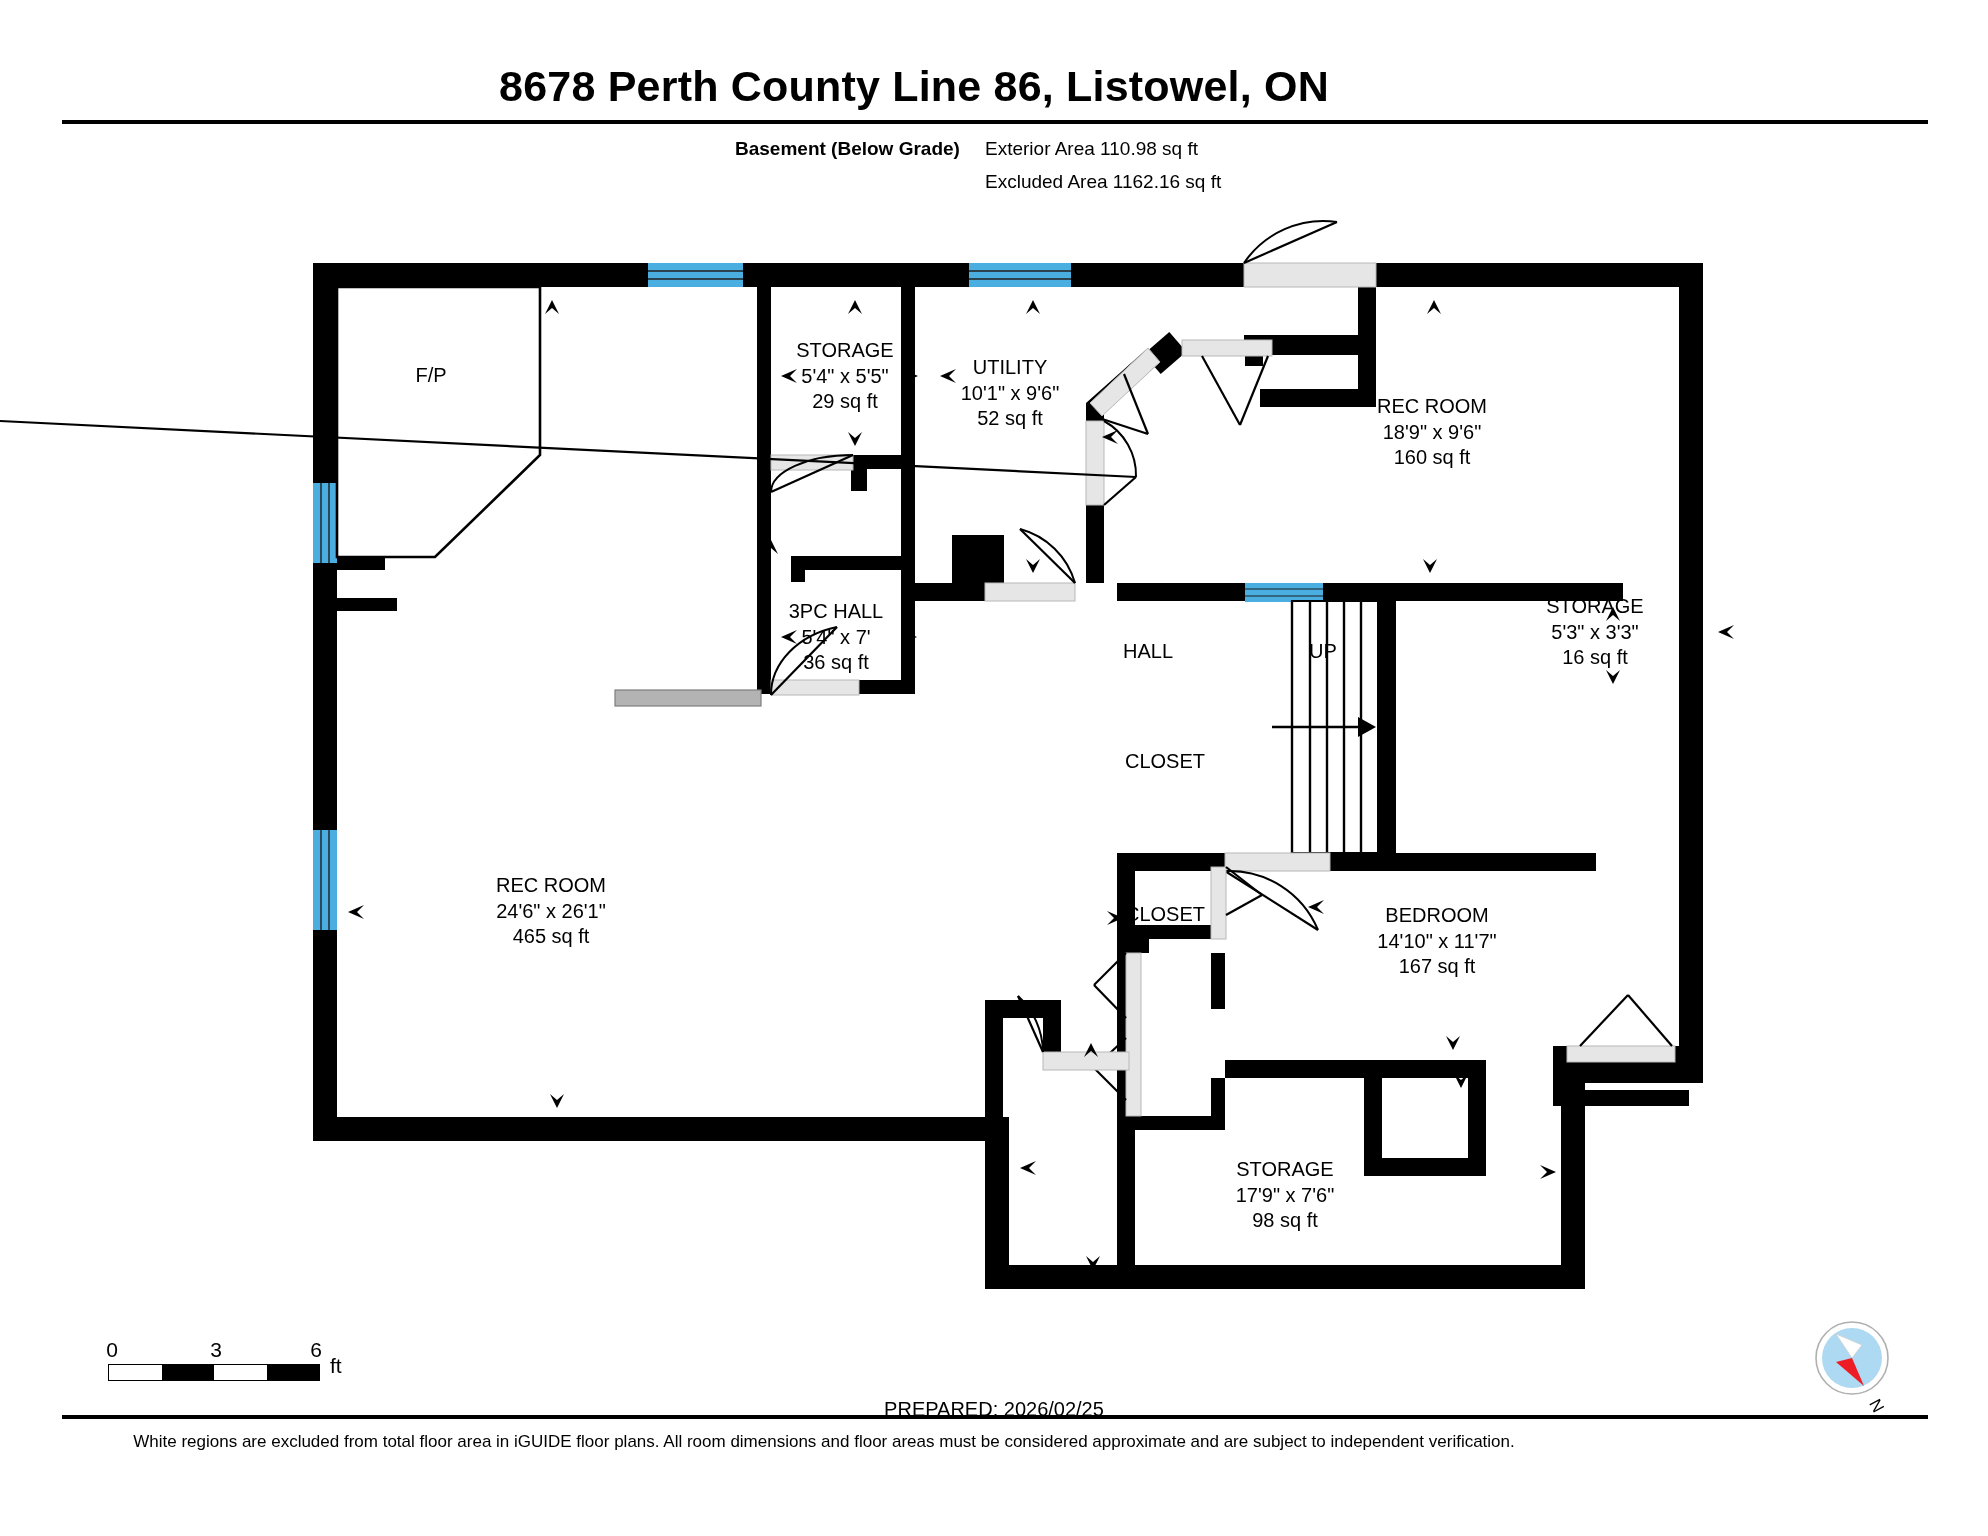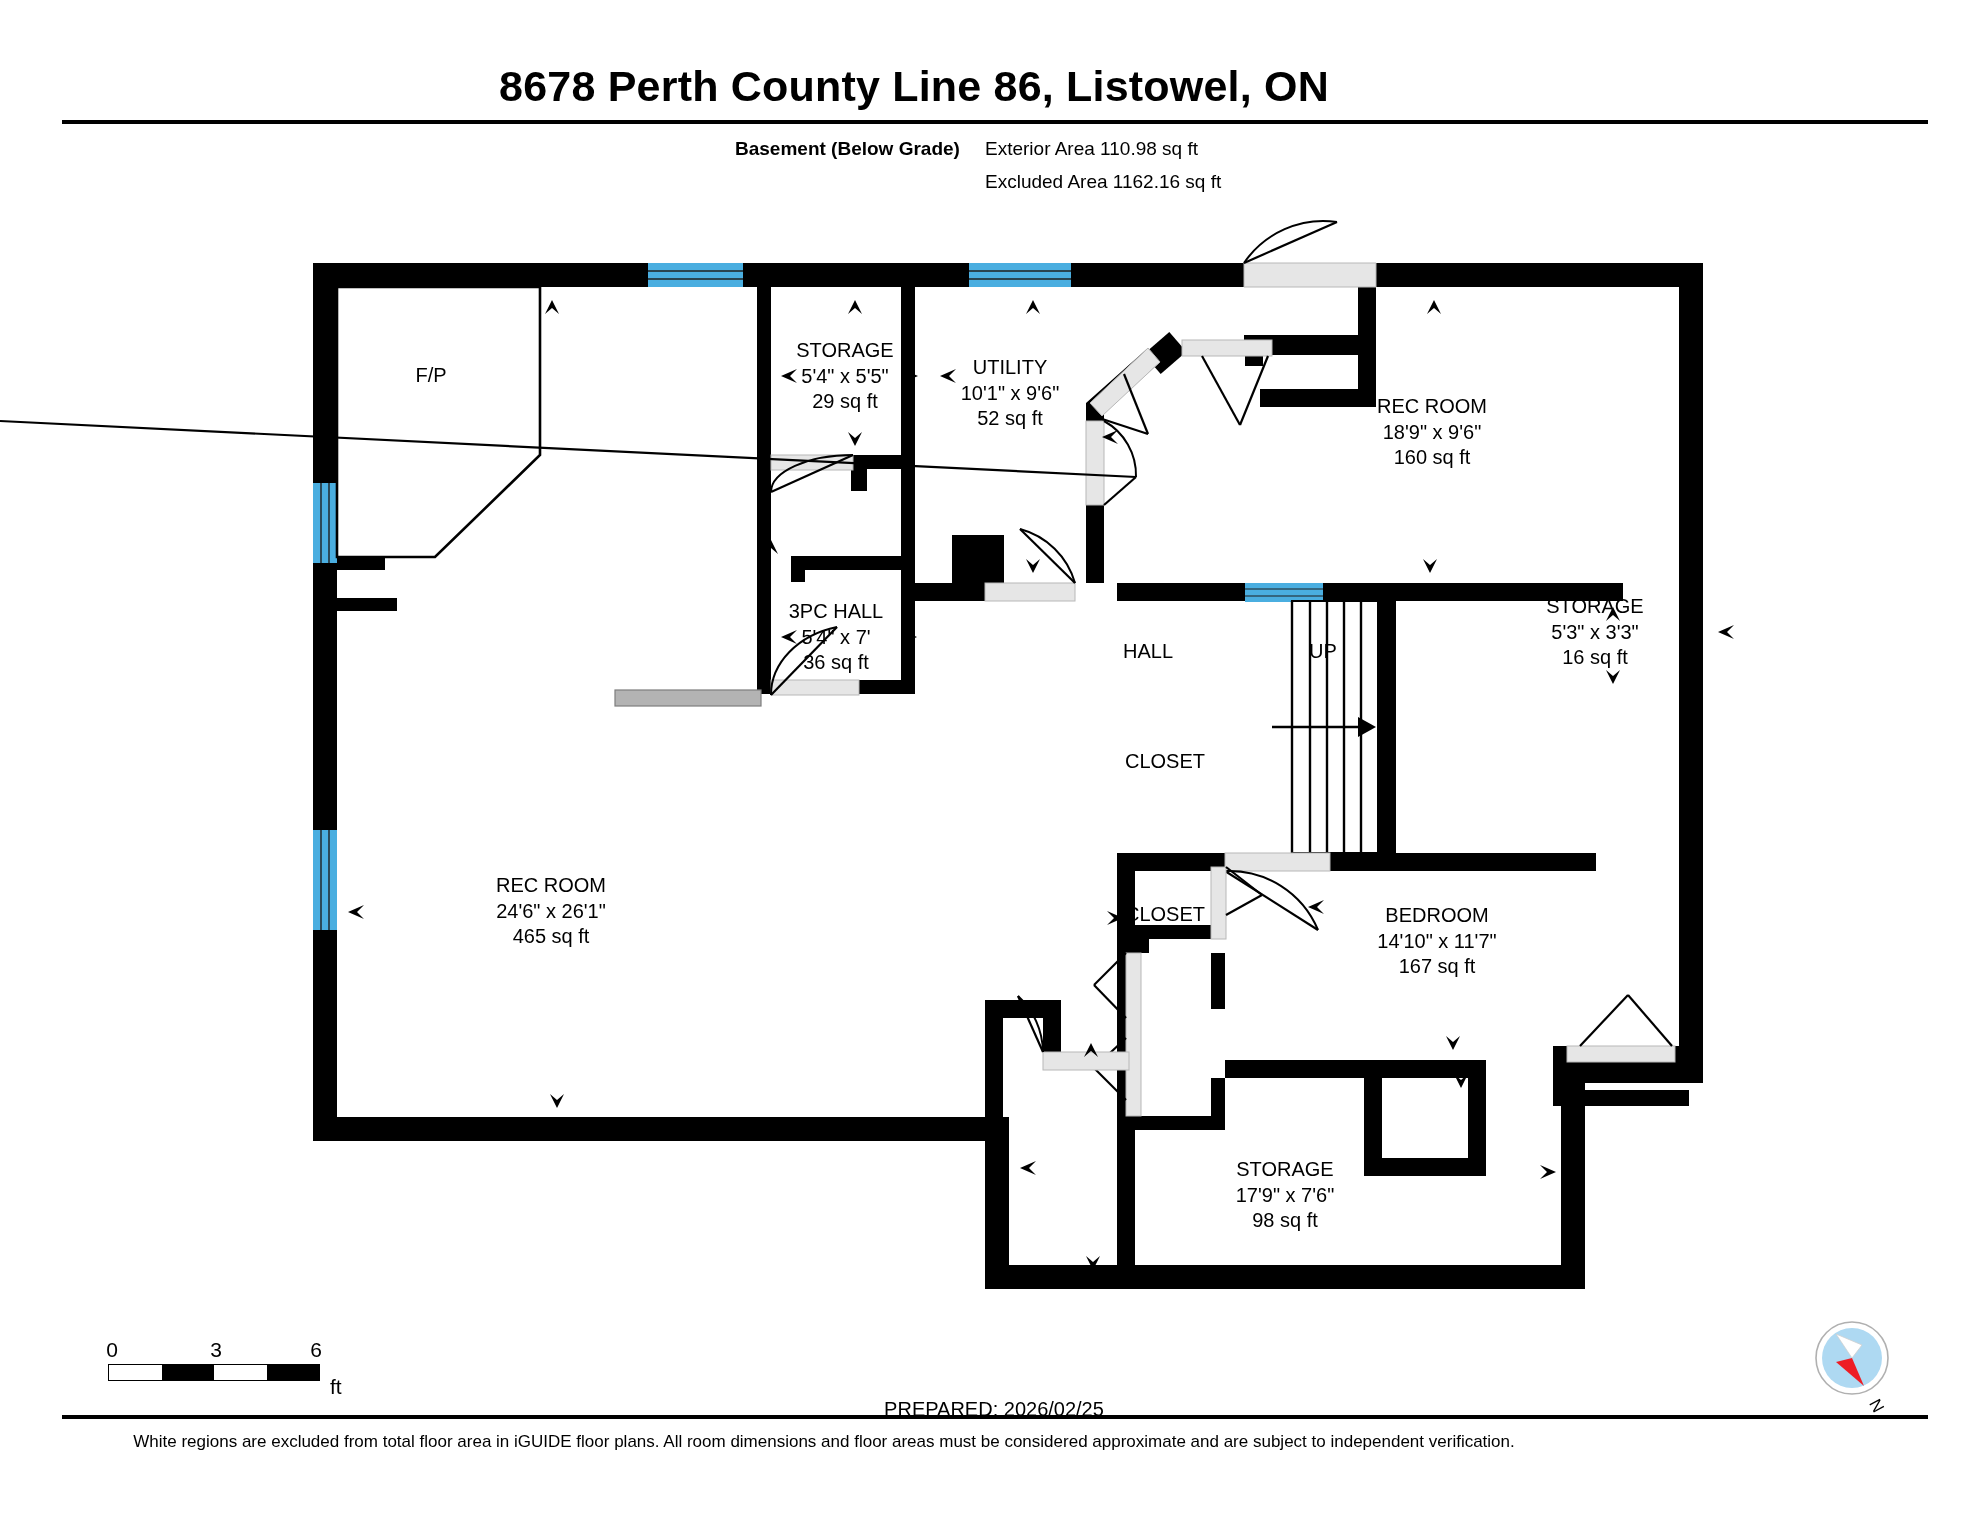--- a/index.html
+++ b/index.html
@@ -34,21 +34,21 @@
   
   #plan { position: absolute; top: 0; left: 0; width: 1988px; height: 1536px; }
 
   
   #scalebar { position: absolute; left: 108px; top: 1338px; }
   #scalebar .nums { position: relative; width: 212px; height: 26px; font-size: 21px; }
   #scalebar .nums span { position: absolute; transform: translateX(-50%); }
   #scalebar .bar { position: relative; width: 212px; height: 17px; border: 1.5px solid #000; display: flex; }
   #scalebar .bar i { flex: 1 1 0; display: block; }
   #scalebar .bar i.on { background: #000; }
-  #scalebar .ft { position: absolute; left: 222px; top: 16px; font-size: 21px; margin-top: 21px; }
+  #scalebar .ft { position: absolute; left: 222px; top: 16px; font-size: 21px; }
 
   #prepared {
     position: absolute; top: 1398px; left: 0; width: 1988px;
     text-align: center; font-size: 20px;
   }
 
   #compass { position: absolute; left: 1812px; top: 1318px; width: 84px; height: 110px; }
   #compass .n {
     position: absolute; left: 58px; top: 78px; font-size: 17px;
     transform: rotate(62deg); transform-origin: 50% 50%;

